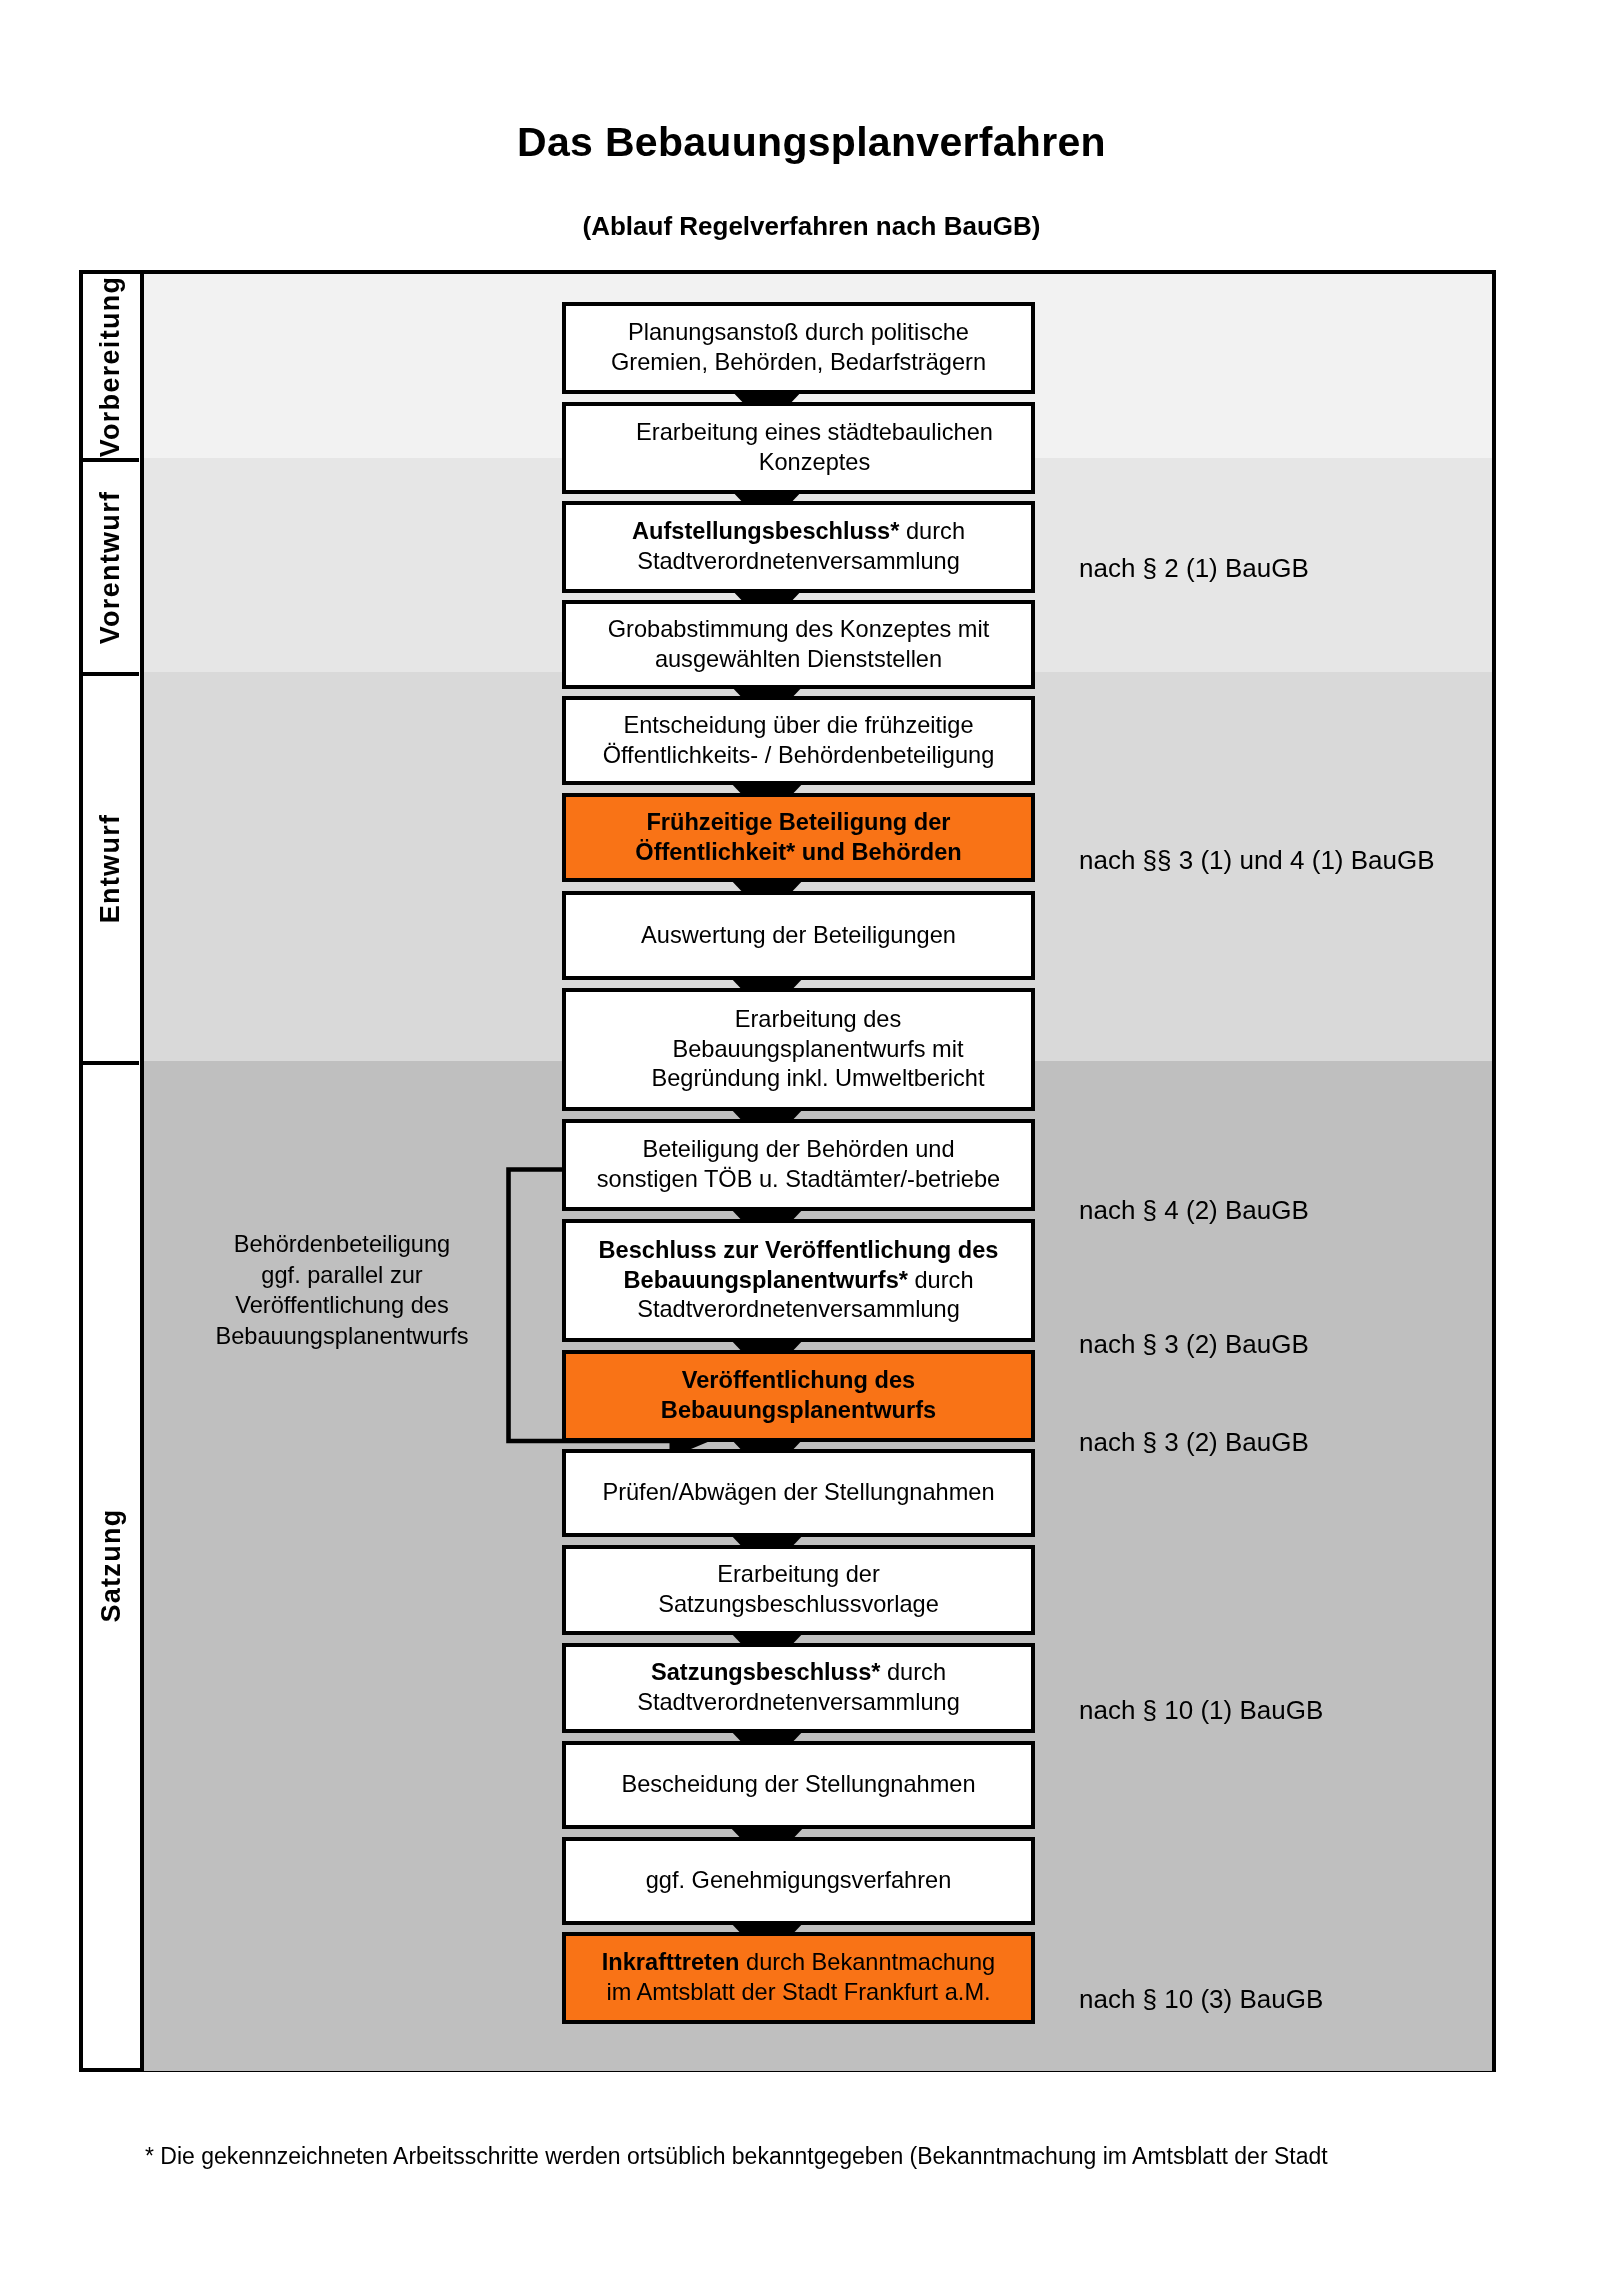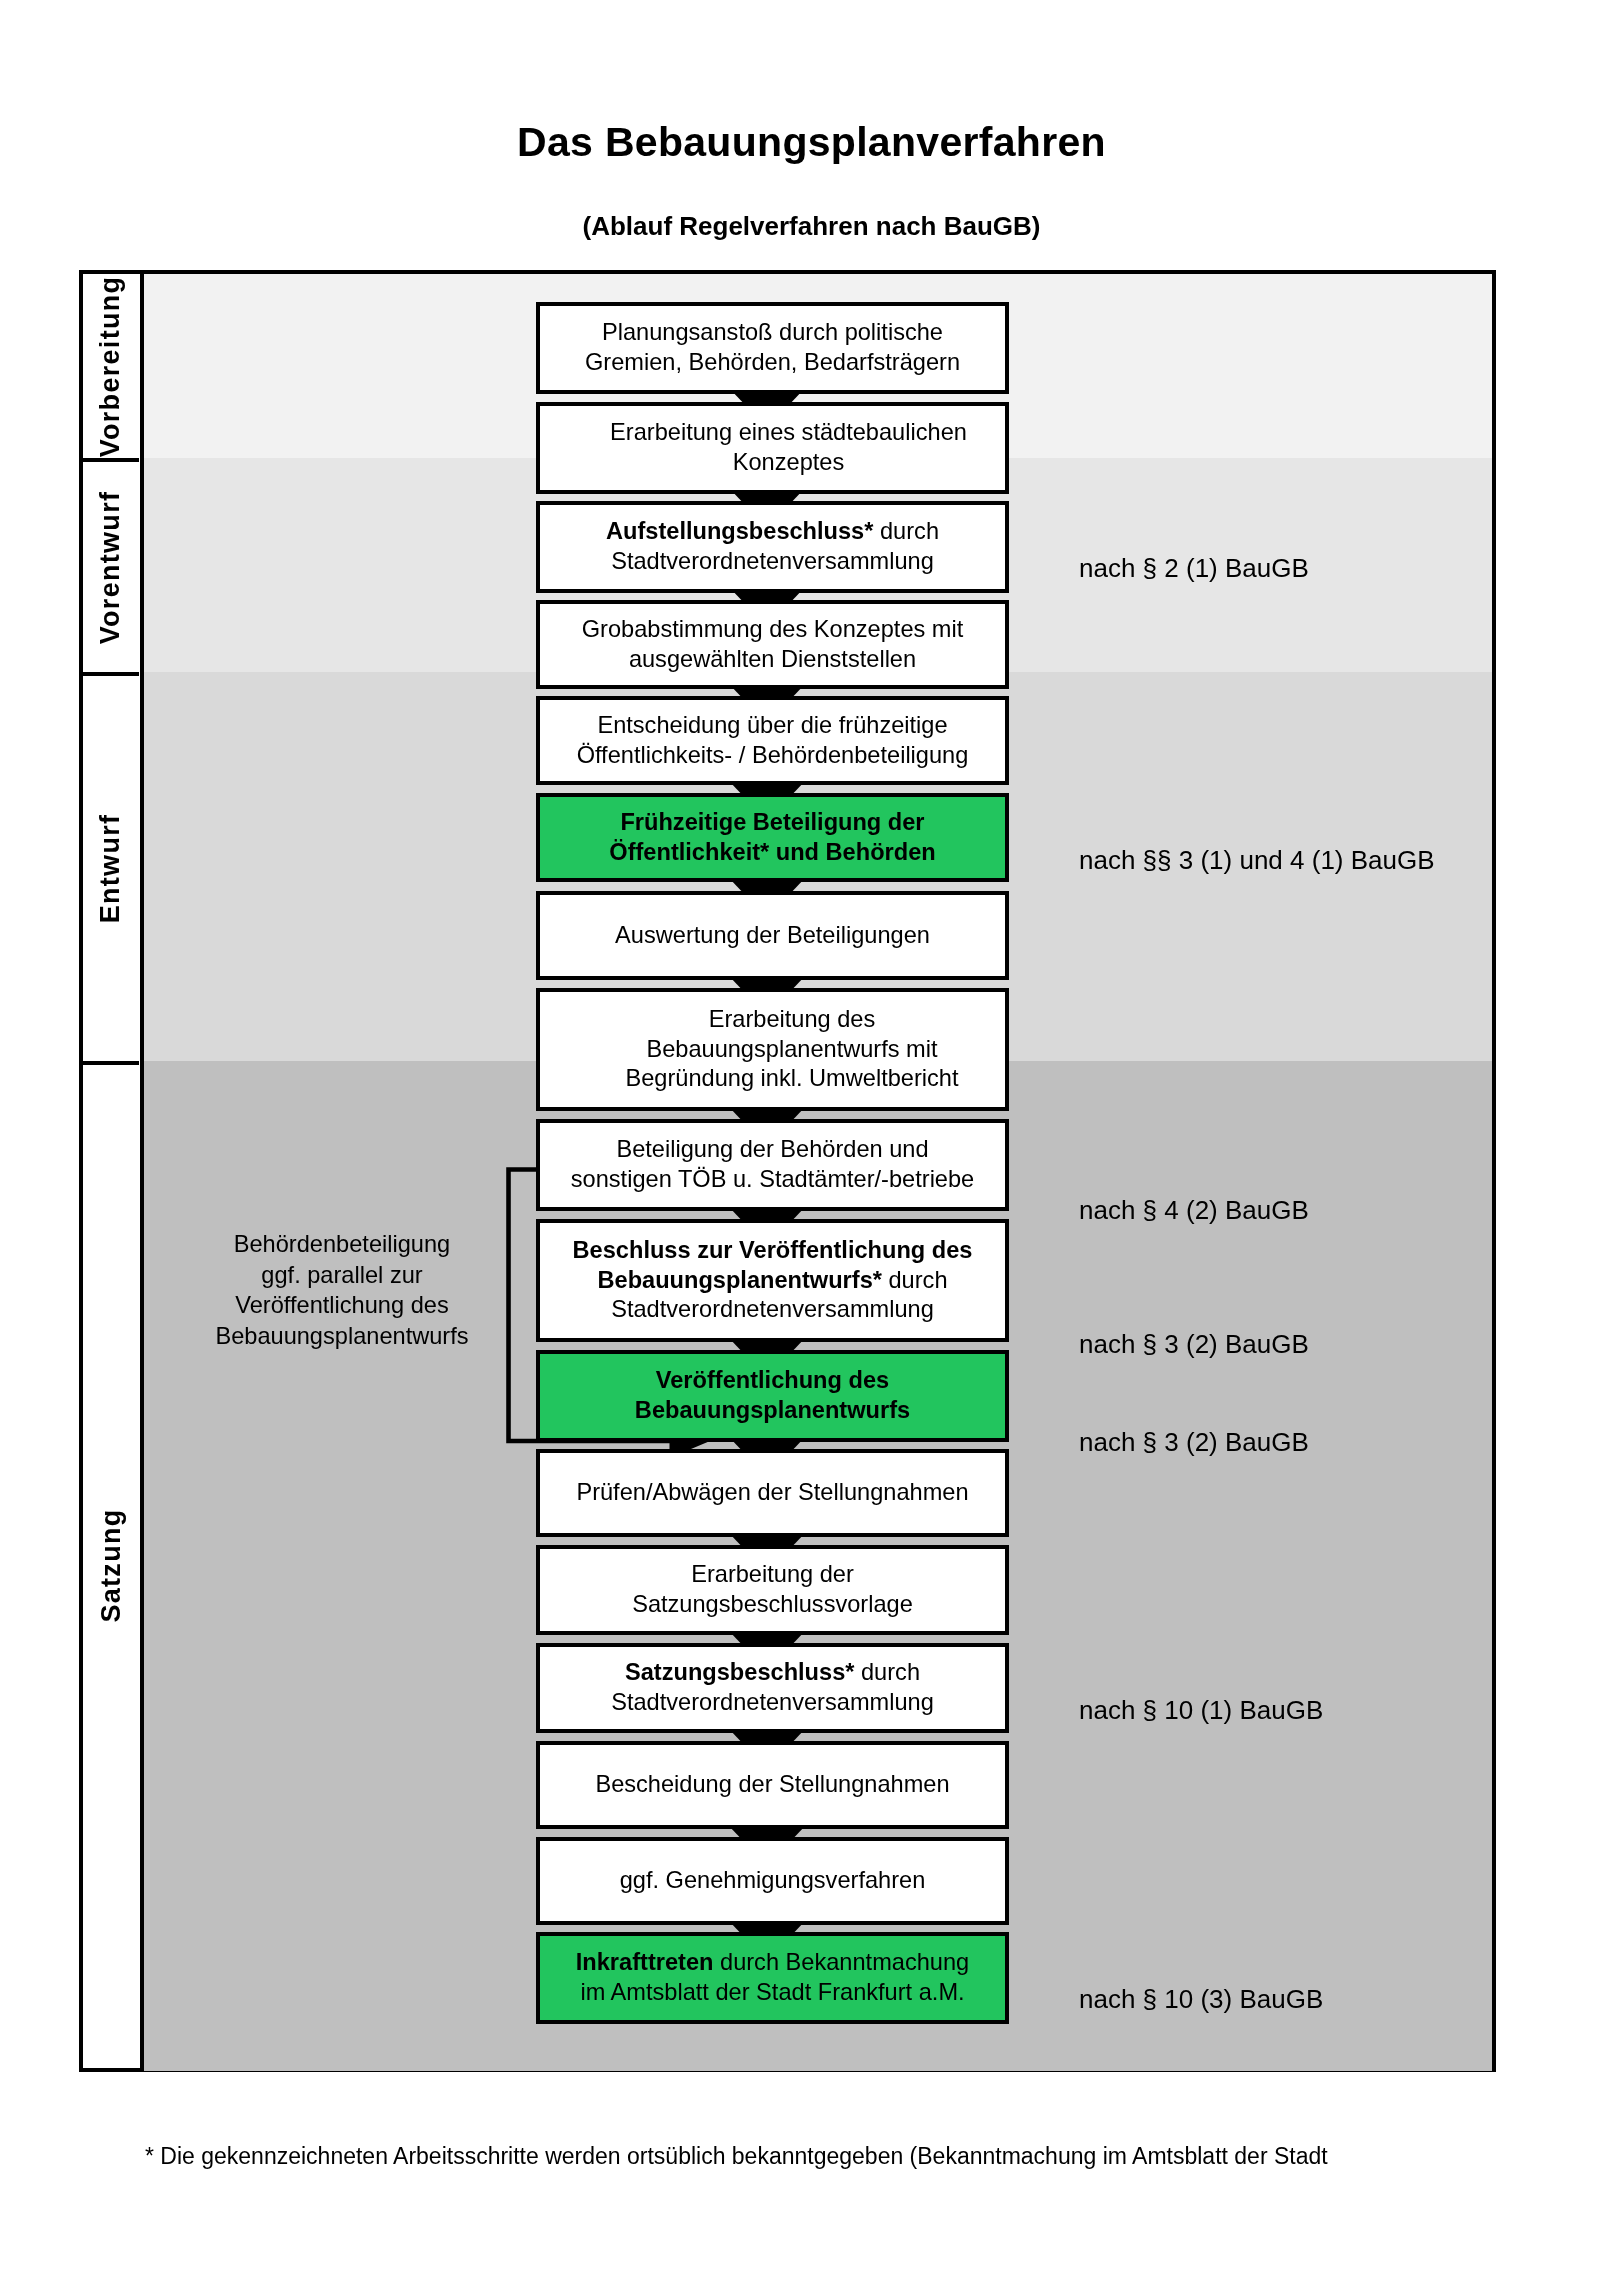--- a/index.html
+++ b/index.html
@@ -78,35 +78,35 @@
   .band {
     position: absolute;
     left: 61px;
     right: 0;
     box-sizing: border-box;
   }
 
   
   .pbox {
     position: absolute;
-    left: 536px;
+    left: 562px;
     width: 473px;
     box-sizing: border-box;
     border: 4.6px solid #000000;
     background: #ffffff;
     display: flex;
     flex-direction: column;
     align-items: center;
     justify-content: center;
     text-align: center;
     font-size: 23.6px;
     line-height: 1.26;
     z-index: 5;
   }
-  .pbox.blue { background: #22c55e; }
+  .pbox.blue { background: #f97316; }
   .pbox .ln { display: block; white-space: nowrap; }
   .pbox .b { font-weight: bold; }
 
   
   .arrow {
     position: absolute;
     left: 728px;
     width: 0; height: 0;
     border-left: 39px solid transparent;
     border-right: 39px solid transparent;

